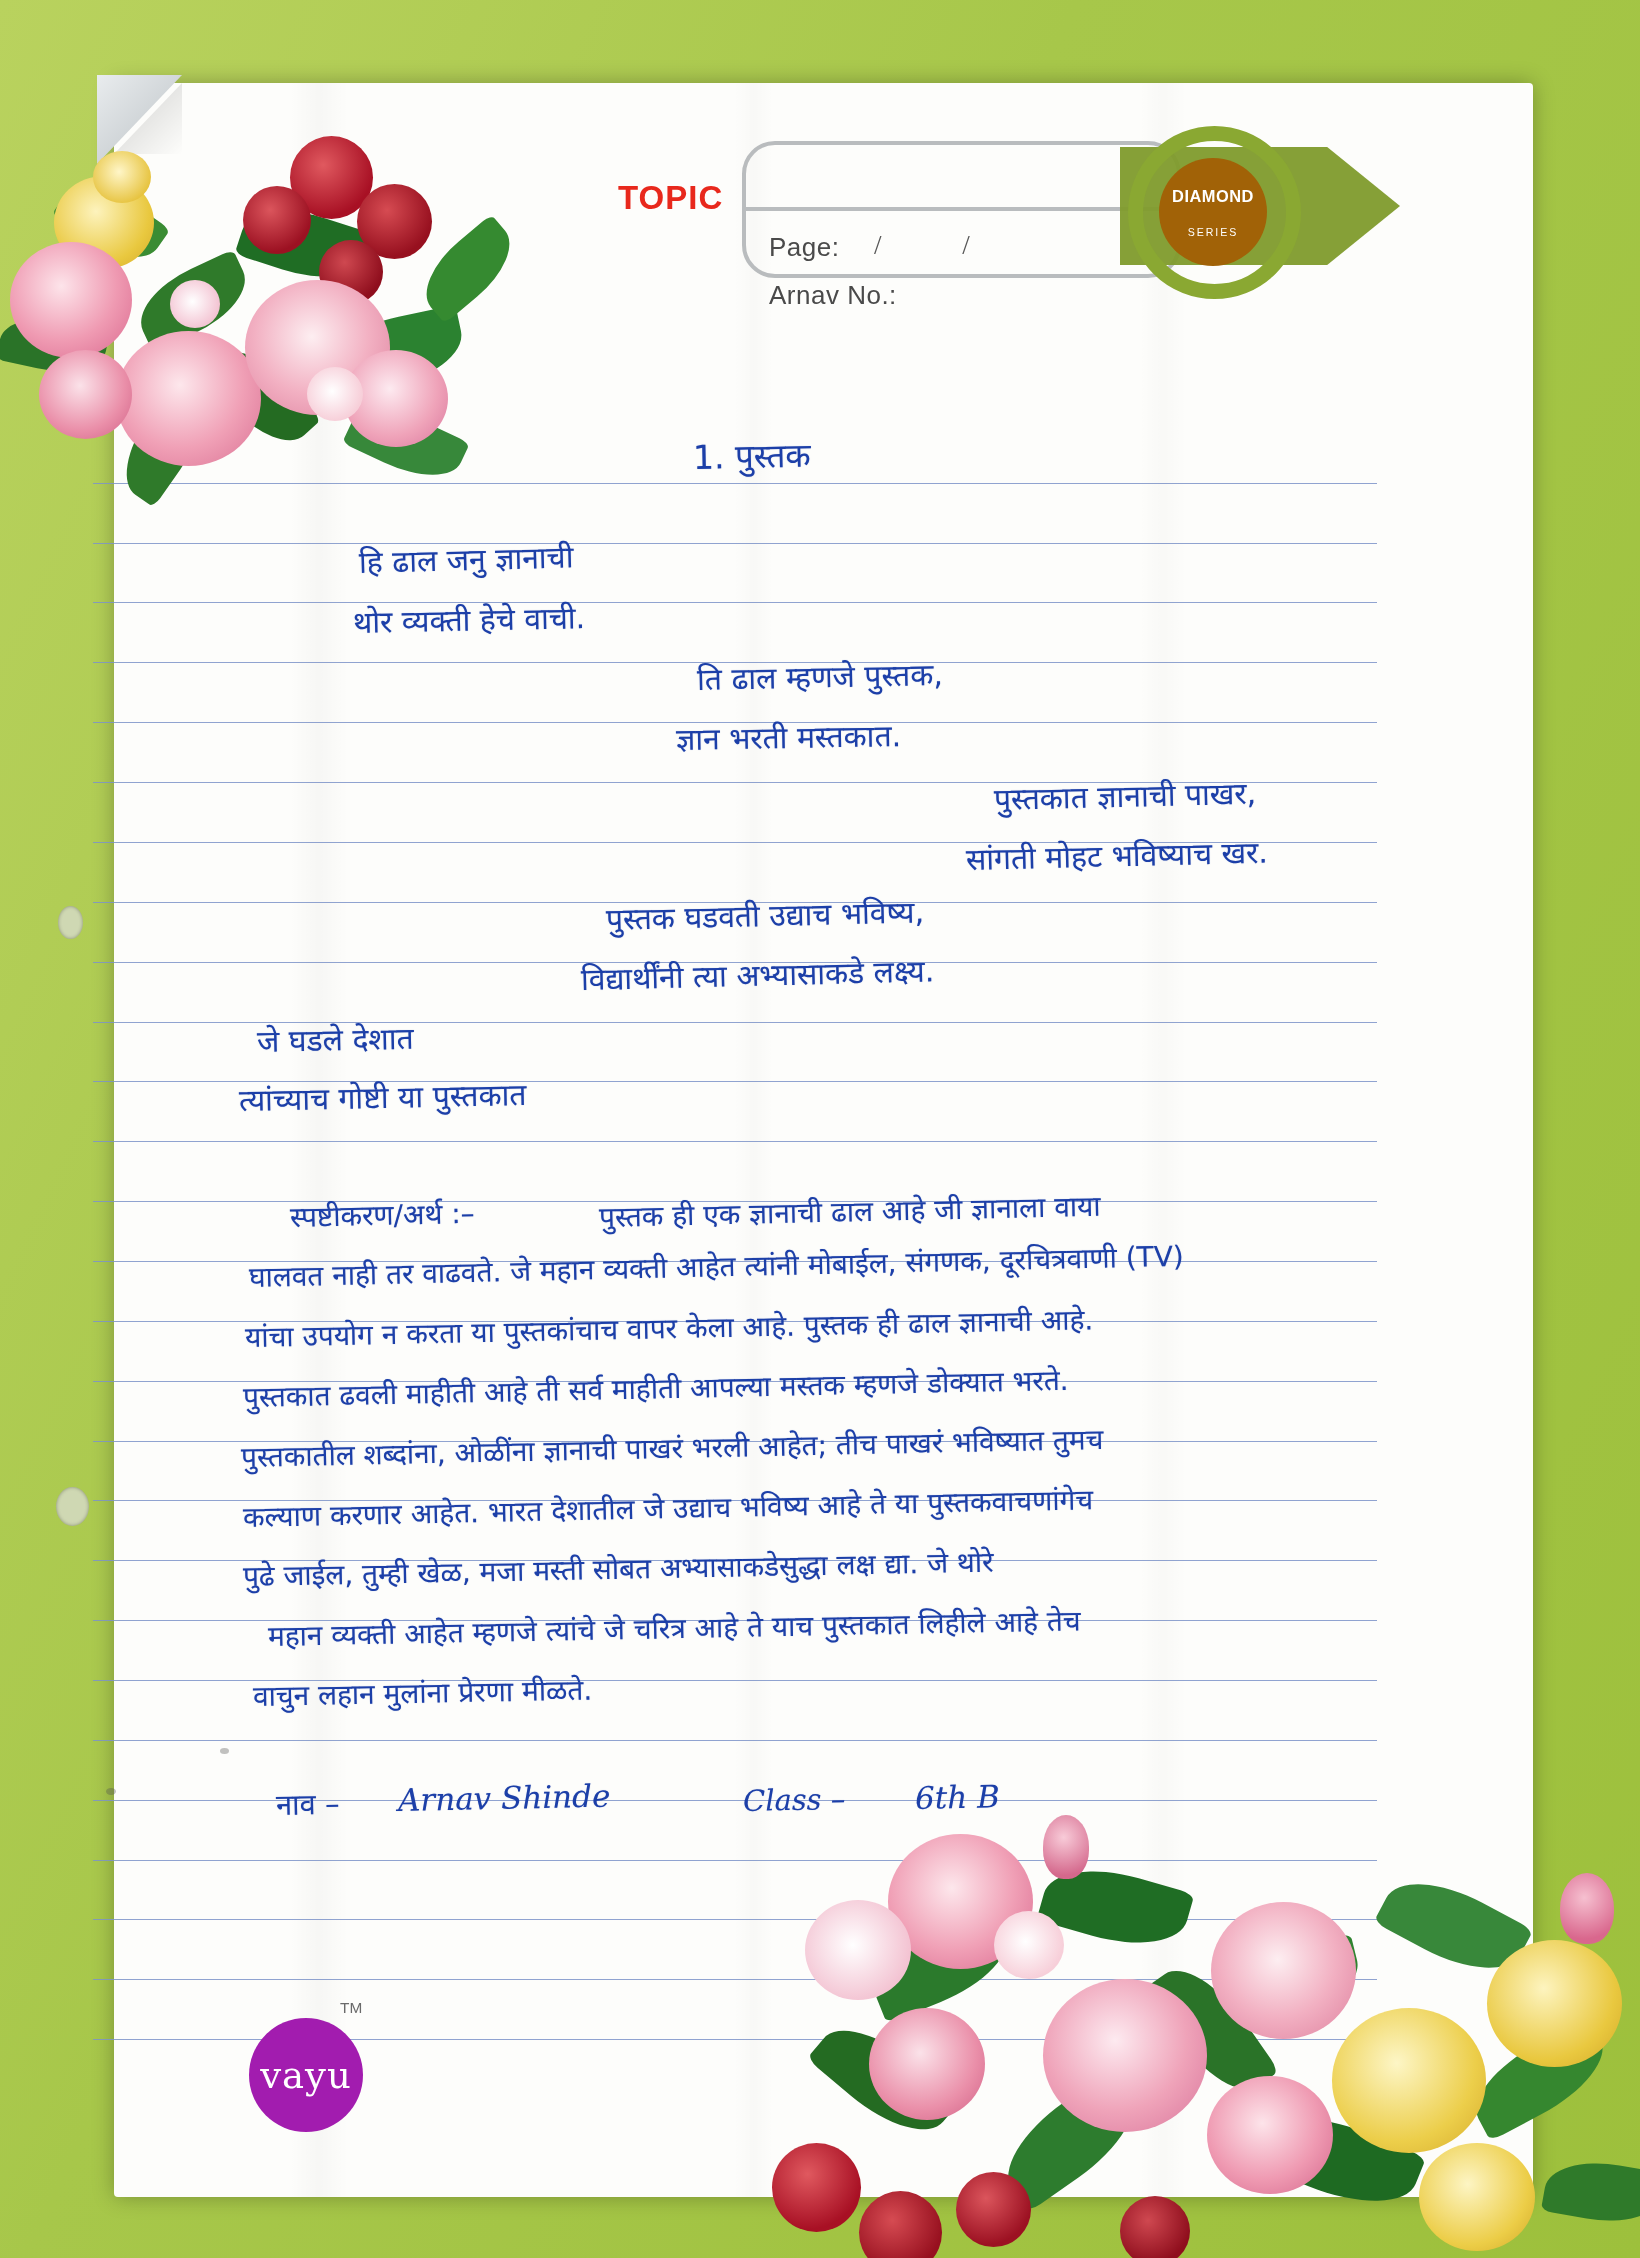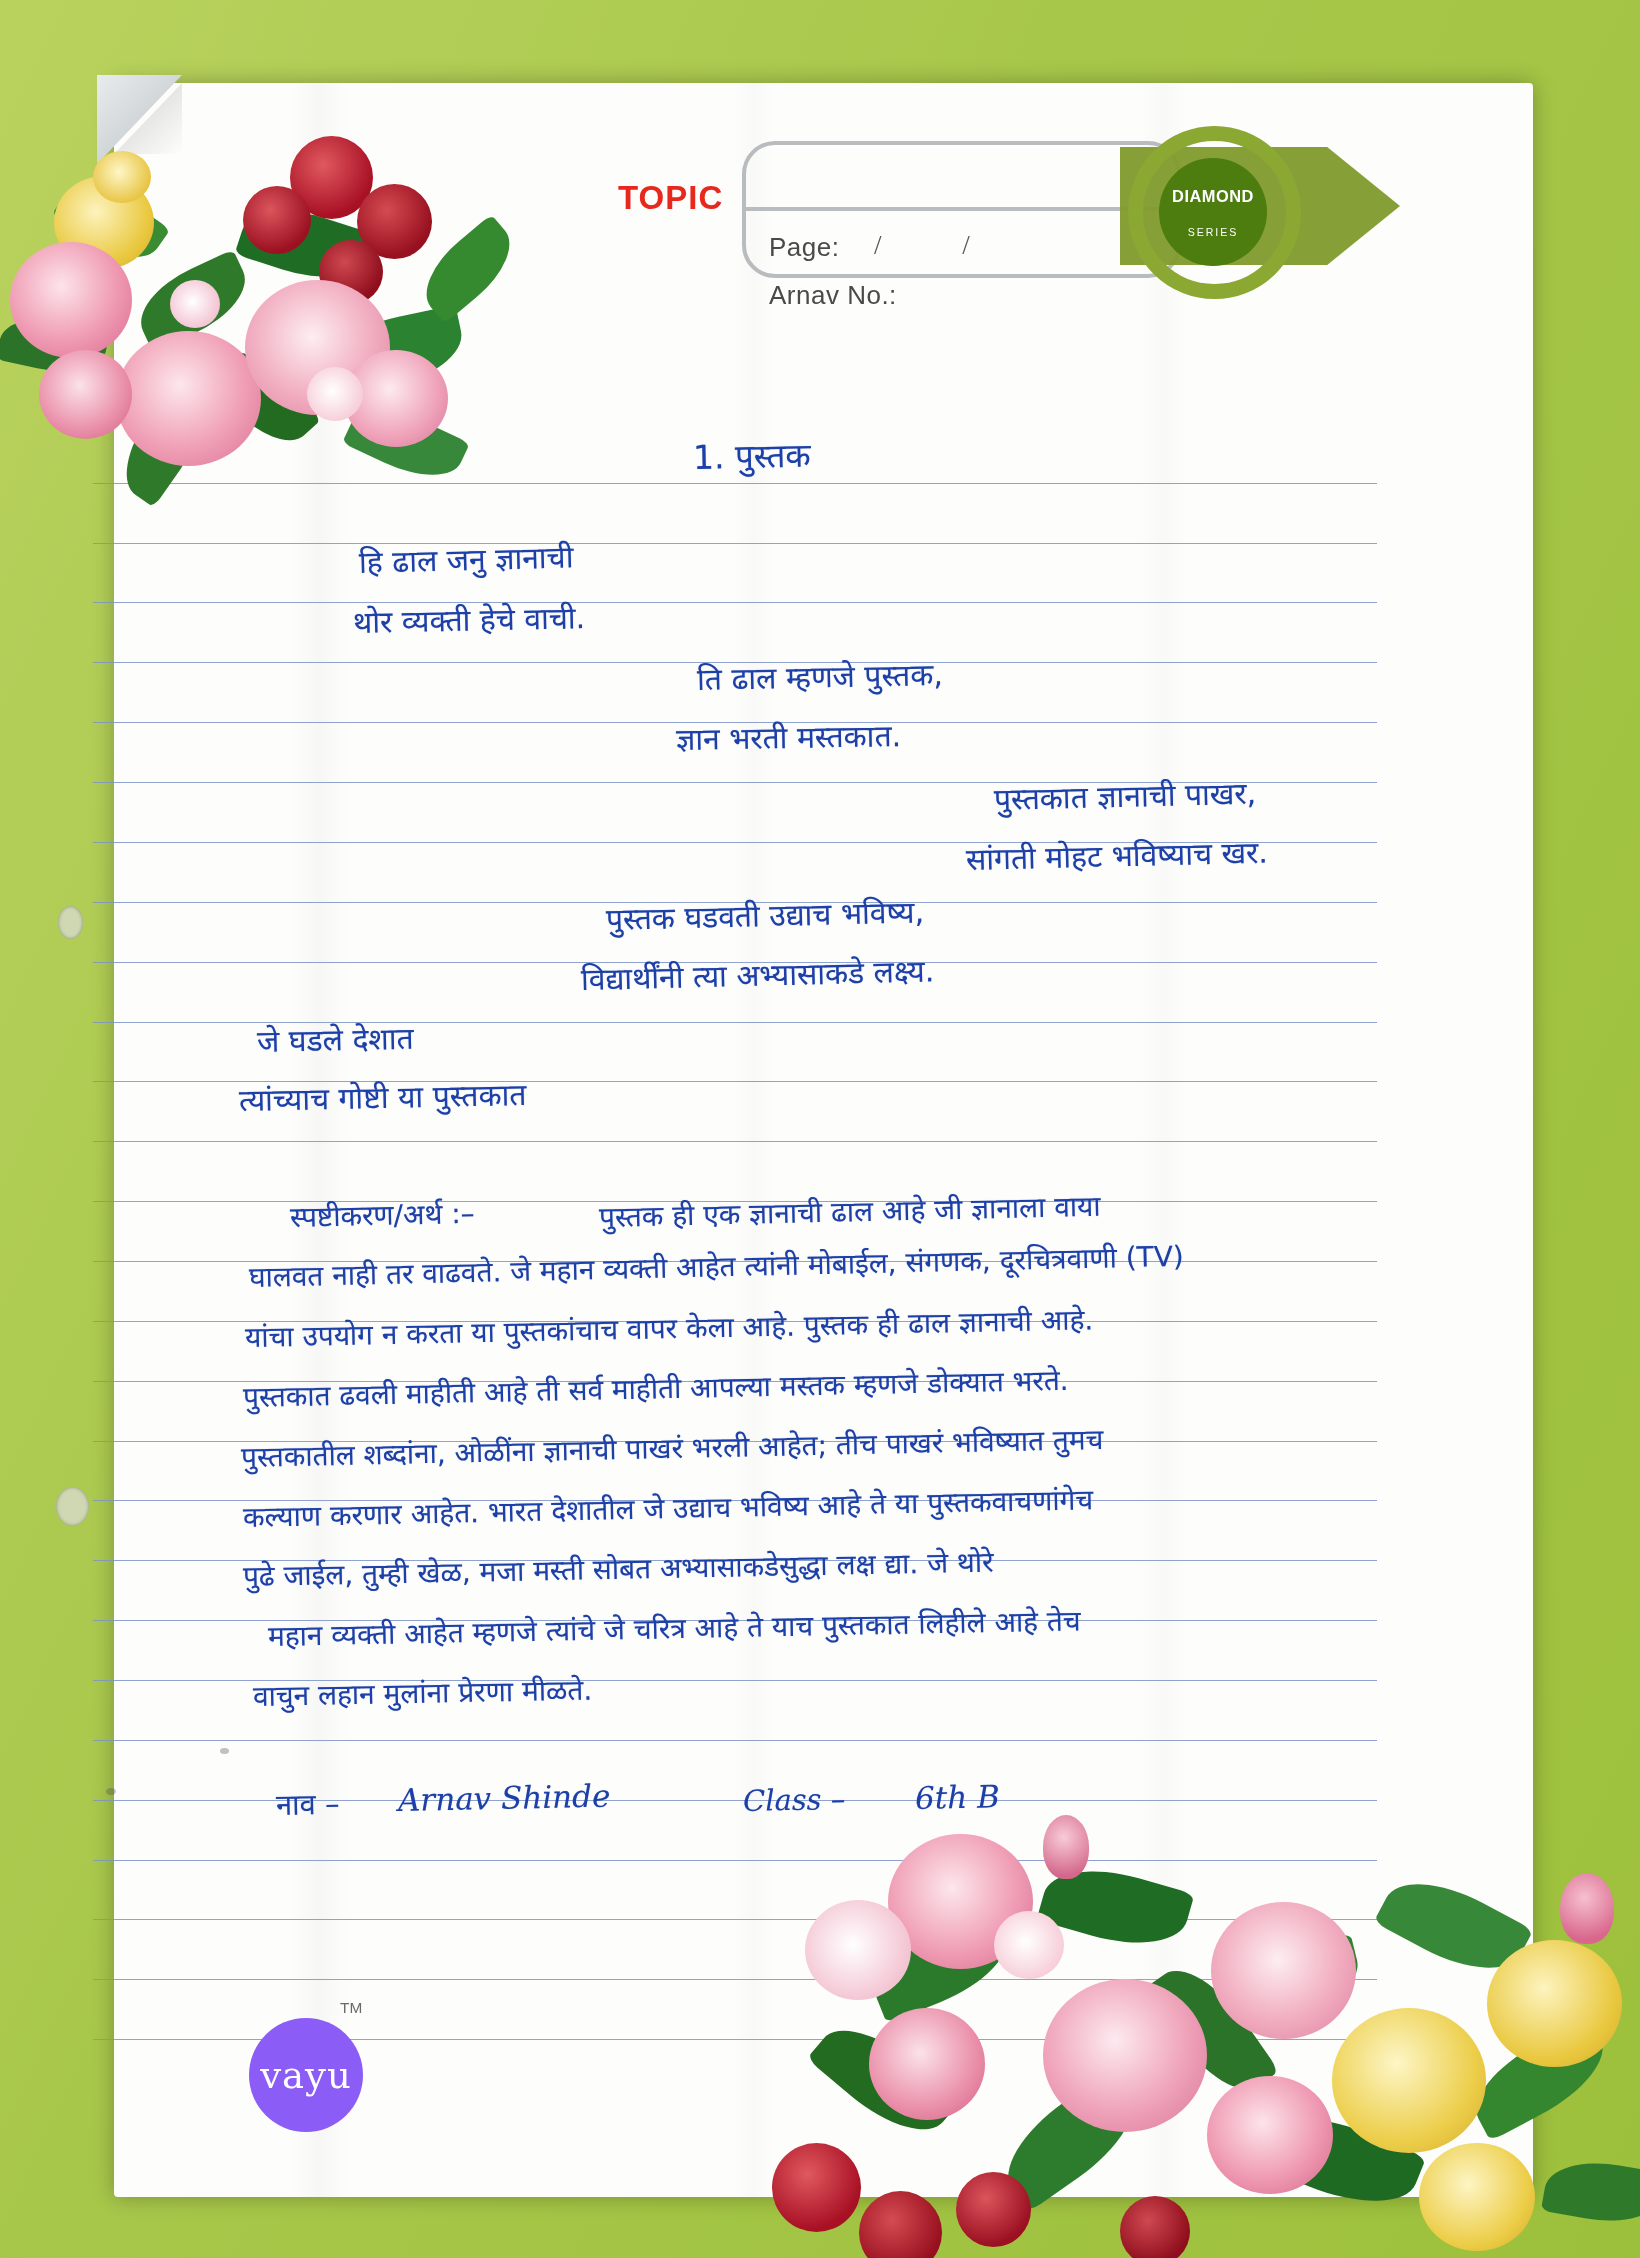--- a/index.html
+++ b/index.html
@@ -92,21 +92,21 @@
   }
   #ring{
     position:absolute; left:1128px; top:126px;
     width:143px; height:143px; border-radius:50%;
     border:15.4px solid #8aa832;
     background:transparent;
   }
   #seal{
     position:absolute; left:1159px; top:158px;
     width:108px; height:108px; border-radius:50%;
-    background:#4d7c0f;
+    background:#a16207;
     display:flex; flex-direction:column; align-items:center; justify-content:center;
     color:#ffffff;
   }
   #seal .t1{ font-size:16.4px; font-weight:bold; letter-spacing:0.5px; font-family:"Liberation Sans",sans-serif;}
   #seal .t2{ font-size:10.6px; letter-spacing:1.9px; margin-top:20px; font-family:"Liberation Sans",sans-serif;}
 
   
   .hw {
     position:absolute;
     color:#1c3fa8;
@@ -122,21 +122,21 @@
   
   .cluster { position:absolute; pointer-events:none; }
   .petal, .leafy, .bud {
     position:absolute; border-radius:50%;
   }
   .leafy { border-radius:60% 10% 60% 10%; }
   
   #logo {
     position:absolute; left:249px; top:2018px;
     width:114px; height:114px; border-radius:50%;
-    background:#8b5cf6;
+    background:#a21caf;
     display:flex; align-items:center; justify-content:center;
   }
   #logo .txt{
     color:#ffffff; font-size:37px; font-family:"DejaVu Serif", serif;
     letter-spacing:1px;
   }
   #logo-tm{
     position:absolute; left:340px; top:1999px;
     font-size:15.4px; color:#6a6a6a; font-family:"Liberation Sans",sans-serif;
   }

